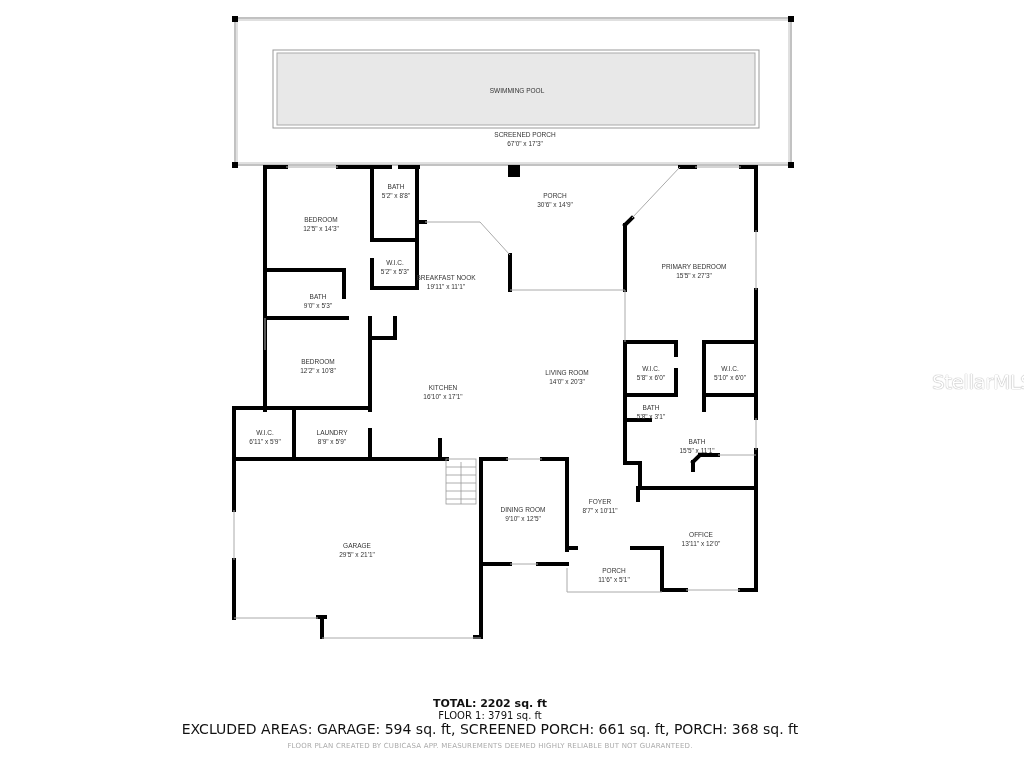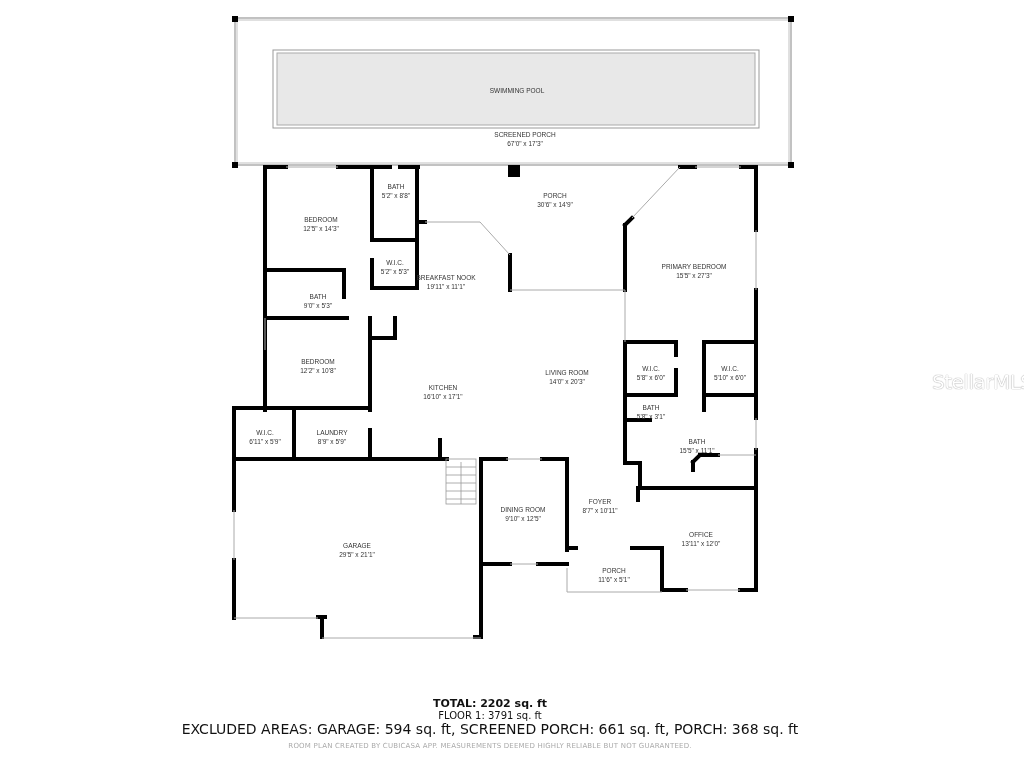--- a/index.html
+++ b/index.html
@@ -236,13 +236,13 @@
 <div class="lbl" style="left:614px;top:566px;">
     <span class="n">PORCH</span>
     <span class="d">11'6" x 5'1"</span>
   </div>
 
 <div class="watermark">StellarMLS</div>
 
 <div class="footer f-total">TOTAL: 2202 sq. ft</div>
 <div class="footer f-floor">FLOOR 1: 3791 sq. ft</div>
 <div class="footer f-excl">EXCLUDED AREAS: GARAGE: 594 sq. ft, SCREENED PORCH: 661 sq. ft, PORCH: 368 sq. ft</div>
-<div class="footer f-note">ROOM PLAN CREATED BY CUBICASA APP. MEASUREMENTS DEEMED HIGHLY RELIABLE BUT NOT GUARANTEED.</div>
+<div class="footer f-note">FLOOR PLAN CREATED BY CUBICASA APP. MEASUREMENTS DEEMED HIGHLY RELIABLE BUT NOT GUARANTEED.</div>
 
 </body></html>

